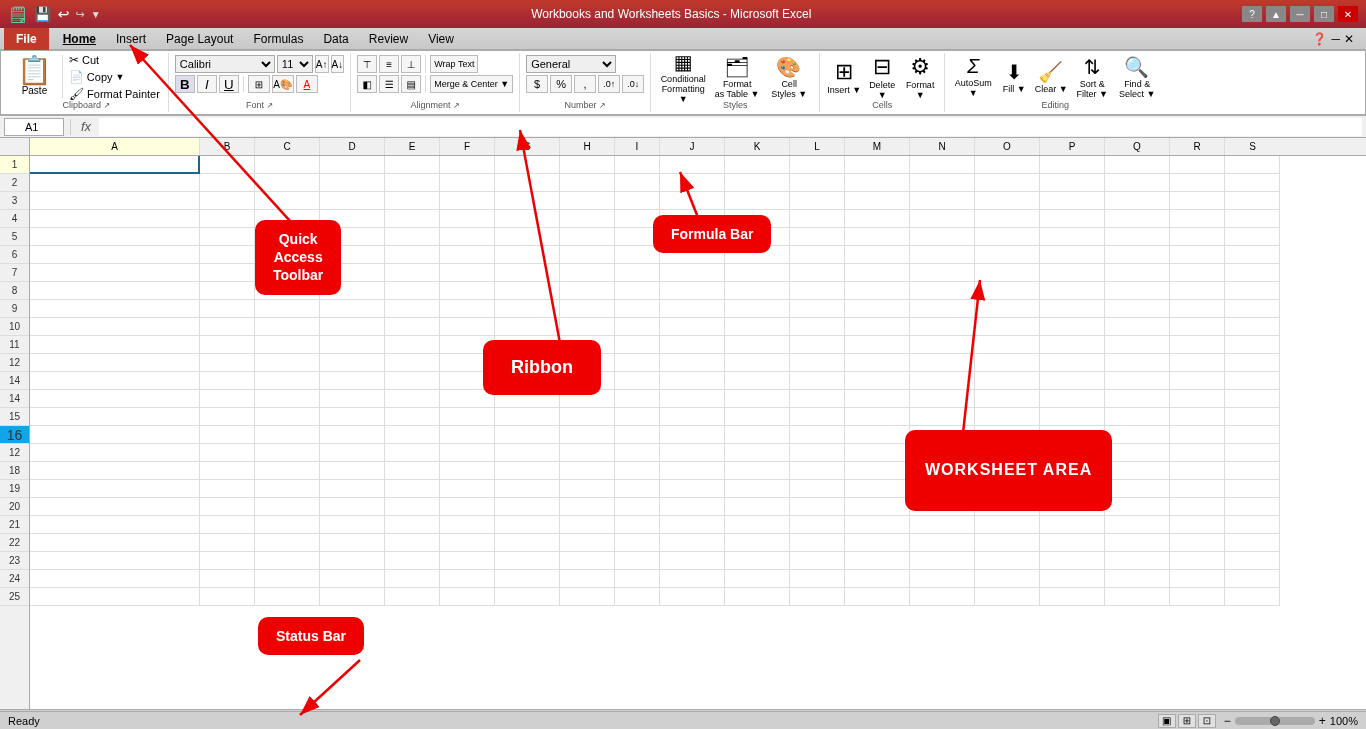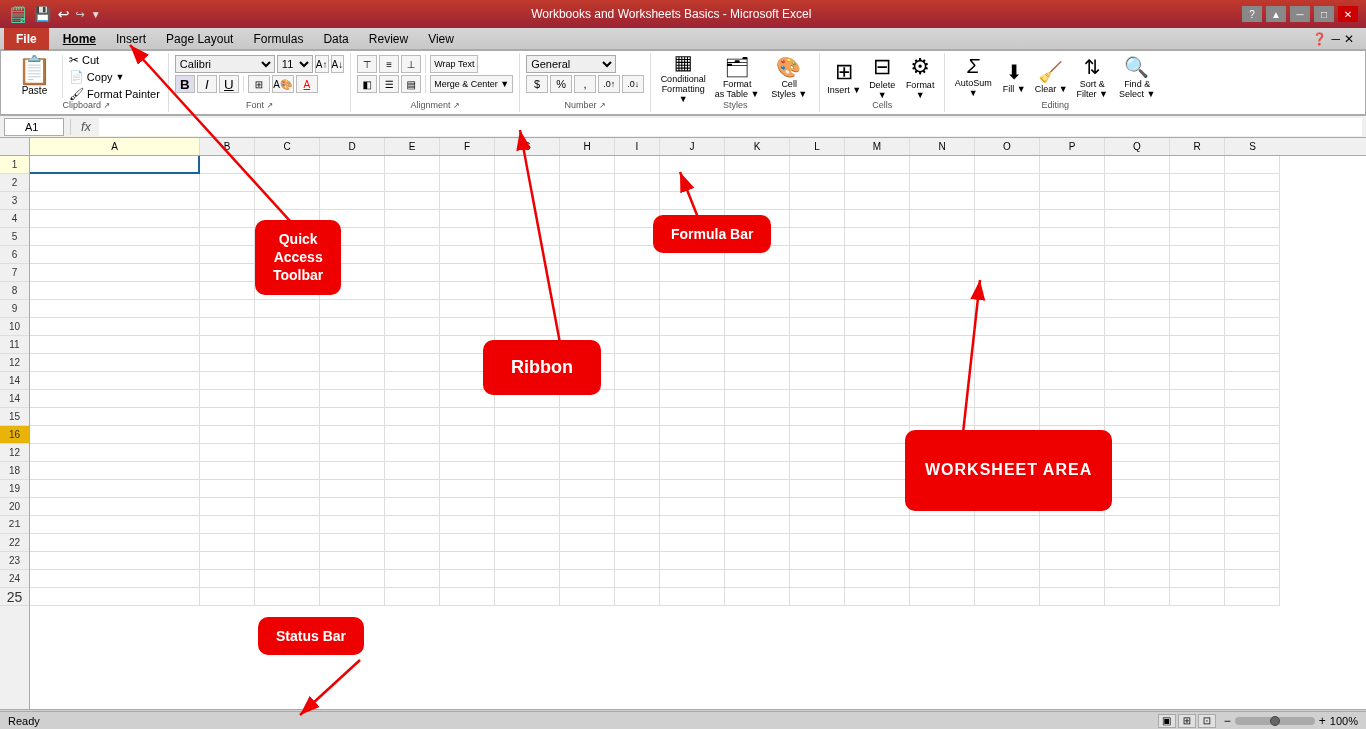--- a/index.html
+++ b/index.html
@@ -363,30 +363,30 @@
           <div style="height:18px;border-bottom:1px solid #ddd;font-size:10px;display:flex;align-items:center;justify-content:center;color:#333;background:#f0f0f0;">6</div>
           <div style="height:18px;border-bottom:1px solid #ddd;font-size:10px;display:flex;align-items:center;justify-content:center;color:#333;background:#f0f0f0;">7</div>
           <div style="height:18px;border-bottom:1px solid #ddd;font-size:10px;display:flex;align-items:center;justify-content:center;color:#333;background:#f0f0f0;">8</div>
           <div style="height:18px;border-bottom:1px solid #ddd;font-size:10px;display:flex;align-items:center;justify-content:center;color:#333;background:#f0f0f0;">9</div>
           <div style="height:18px;border-bottom:1px solid #ddd;font-size:10px;display:flex;align-items:center;justify-content:center;color:#333;background:#f0f0f0;">10</div>
           <div style="height:18px;border-bottom:1px solid #ddd;font-size:10px;display:flex;align-items:center;justify-content:center;color:#333;background:#f0f0f0;">11</div>
           <div style="height:18px;border-bottom:1px solid #ddd;font-size:10px;display:flex;align-items:center;justify-content:center;color:#333;background:#f0f0f0;">12</div>
           <div style="height:18px;border-bottom:1px solid #ddd;font-size:10px;display:flex;align-items:center;justify-content:center;color:#333;background:#f0f0f0;">14</div>
           <div style="height:18px;border-bottom:1px solid #ddd;font-size:10px;display:flex;align-items:center;justify-content:center;color:#333;background:#f0f0f0;">14</div>
           <div style="height:18px;border-bottom:1px solid #ddd;font-size:10px;display:flex;align-items:center;justify-content:center;color:#333;background:#f0f0f0;">15</div>
-          <div style="height:18px;border-bottom:1px solid #ddd;font-size:10px;display:flex;align-items:center;justify-content:center;color:#333;background:#eab308;">16</div>
+          <div style="height:18px;border-bottom:1px solid #ddd;font-size:14px;display:flex;align-items:center;justify-content:center;color:#333;background:#0ea5e9;">16</div>
           <div style="height:18px;border-bottom:1px solid #ddd;font-size:10px;display:flex;align-items:center;justify-content:center;color:#333;background:#f0f0f0;">12</div>
           <div style="height:18px;border-bottom:1px solid #ddd;font-size:10px;display:flex;align-items:center;justify-content:center;color:#333;background:#f0f0f0;">18</div>
           <div style="height:18px;border-bottom:1px solid #ddd;font-size:10px;display:flex;align-items:center;justify-content:center;color:#333;background:#f0f0f0;">19</div>
           <div style="height:18px;border-bottom:1px solid #ddd;font-size:10px;display:flex;align-items:center;justify-content:center;color:#333;background:#f0f0f0;">20</div>
-          <div style="height:18px;border-bottom:1px solid #ddd;font-size:10px;display:flex;align-items:center;justify-content:center;color:#333;background:#f0f0f0;font-family:Liberation Mono, monospace;">21</div>
+          <div style="height:18px;border-bottom:1px solid #ddd;font-size:10px;display:flex;align-items:center;justify-content:center;color:#333;background:#f0f0f0;">21</div>
           <div style="height:18px;border-bottom:1px solid #ddd;font-size:10px;display:flex;align-items:center;justify-content:center;color:#333;background:#f0f0f0;">22</div>
           <div style="height:18px;border-bottom:1px solid #ddd;font-size:10px;display:flex;align-items:center;justify-content:center;color:#333;background:#f0f0f0;">23</div>
           <div style="height:18px;border-bottom:1px solid #ddd;font-size:10px;display:flex;align-items:center;justify-content:center;color:#333;background:#f0f0f0;">24</div>
-          <div style="height:18px;border-bottom:1px solid #ddd;font-size:14px;display:flex;align-items:center;justify-content:center;color:#333;background:#f0f0f0;">25</div>
+          <div style="height:18px;border-bottom:1px solid #ddd;font-size:10px;display:flex;align-items:center;justify-content:center;color:#333;background:#f0f0f0;">25</div>
         </div>
 
       <div style="flex:1; overflow:hidden; position:relative;" id="cells-area">
           <div style="display:flex;flex-direction:column;">
             <div style="display:flex;">
               <div style="width:170px;height:18px;border-right:2px solid #1a6496;border-bottom:2px solid #1a6496;font-size:11px;padding:0 2px;background:white;flex-shrink:0;overflow:hidden;box-sizing:border-box;"></div>
               <div style="width:55px;height:18px;border-right:1px solid #ddd;border-bottom:1px solid #ddd;font-size:11px;padding:0 2px;background:white;flex-shrink:0;overflow:hidden;box-sizing:border-box;"></div>
               <div style="width:65px;height:18px;border-right:1px solid #ddd;border-bottom:1px solid #ddd;font-size:11px;padding:0 2px;background:white;flex-shrink:0;overflow:hidden;box-sizing:border-box;"></div>
               <div style="width:65px;height:18px;border-right:1px solid #ddd;border-bottom:1px solid #ddd;font-size:11px;padding:0 2px;background:white;flex-shrink:0;overflow:hidden;box-sizing:border-box;"></div>
               <div style="width:55px;height:18px;border-right:1px solid #ddd;border-bottom:1px solid #ddd;font-size:11px;padding:0 2px;background:white;flex-shrink:0;overflow:hidden;box-sizing:border-box;"></div>

